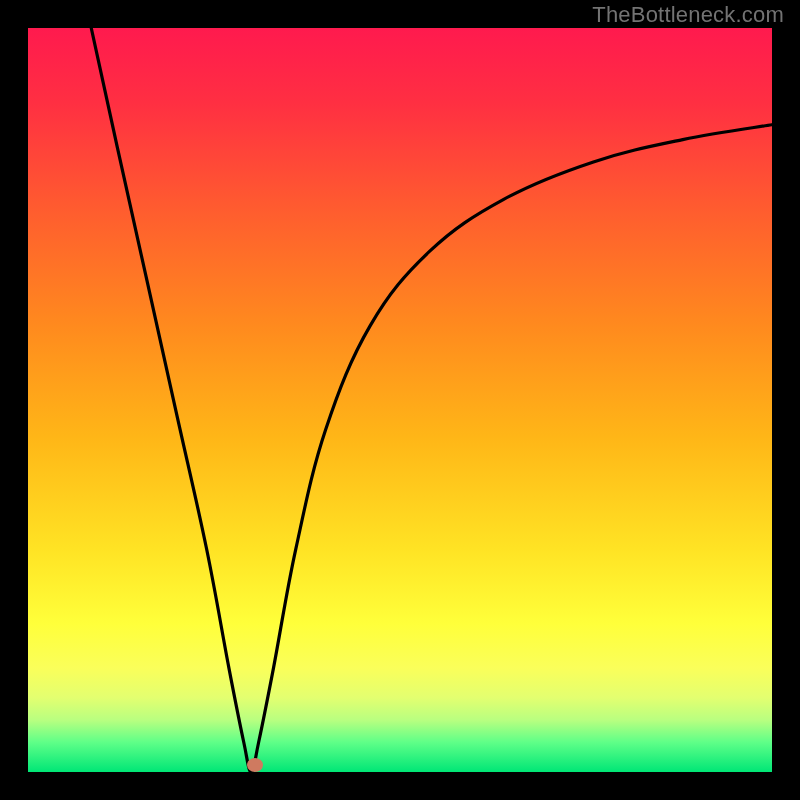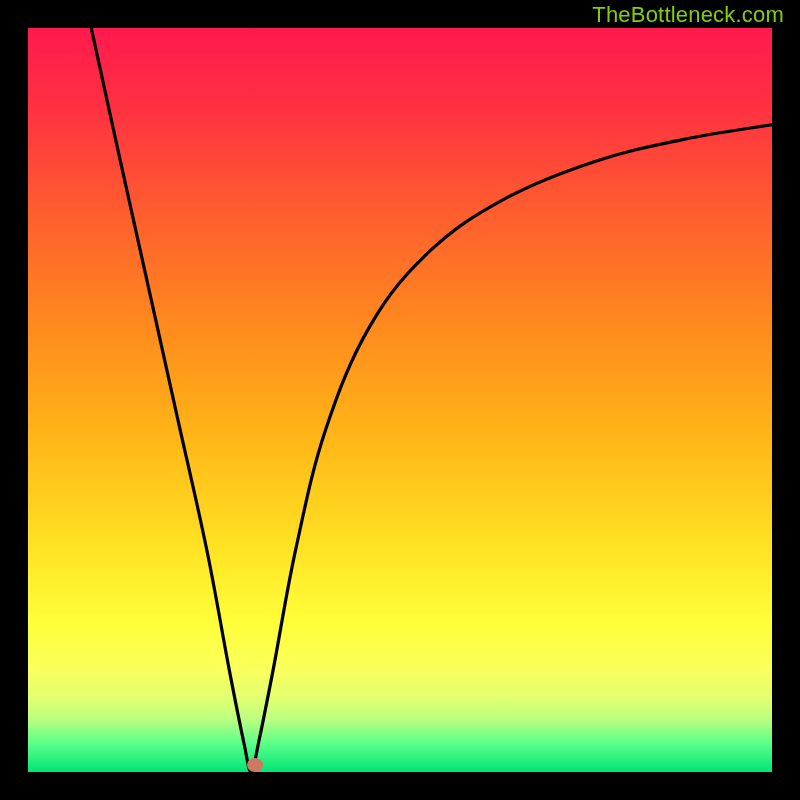--- a/index.html
+++ b/index.html
@@ -30,21 +30,21 @@
     inset: 0;
   }
   .curve-svg {
     position: absolute;
     inset: 0;
   }
   .watermark {
     position: absolute;
     top: 2px;
     right: 16px;
-    color: #84cc16;
+    color: #737373;
     font-size: 22px;
     font-weight: 400;
     letter-spacing: 0.2px;
   }
   .dot {
     position: absolute;
     width: 16px;
     height: 14px;
     border-radius: 50%;
     background: #cf7a60;

